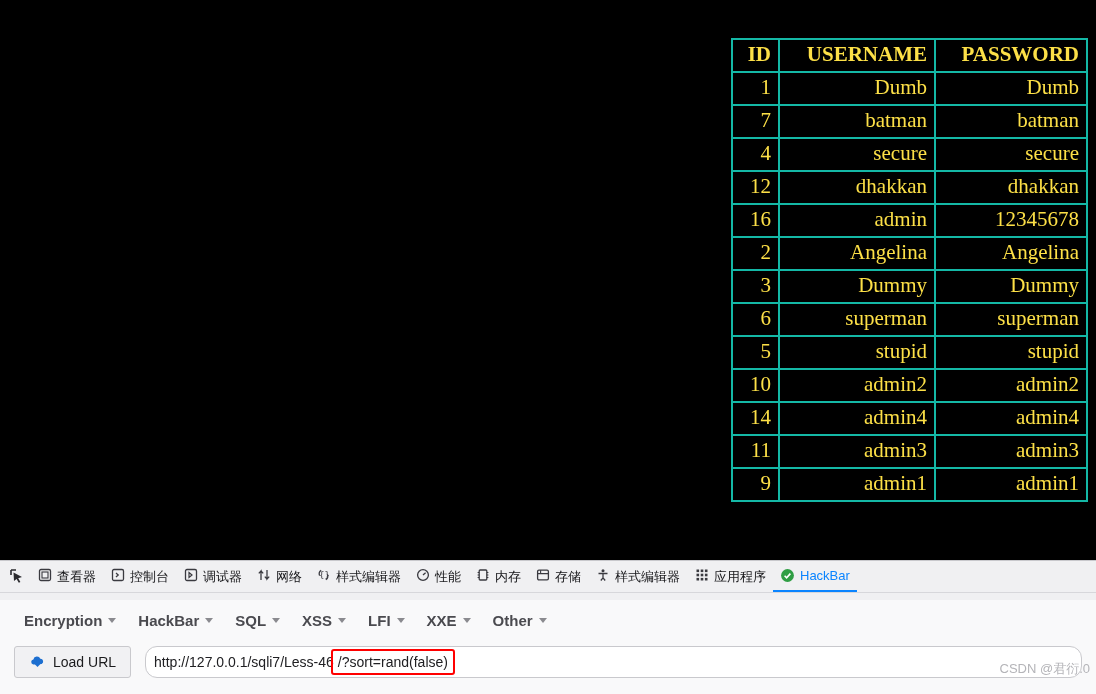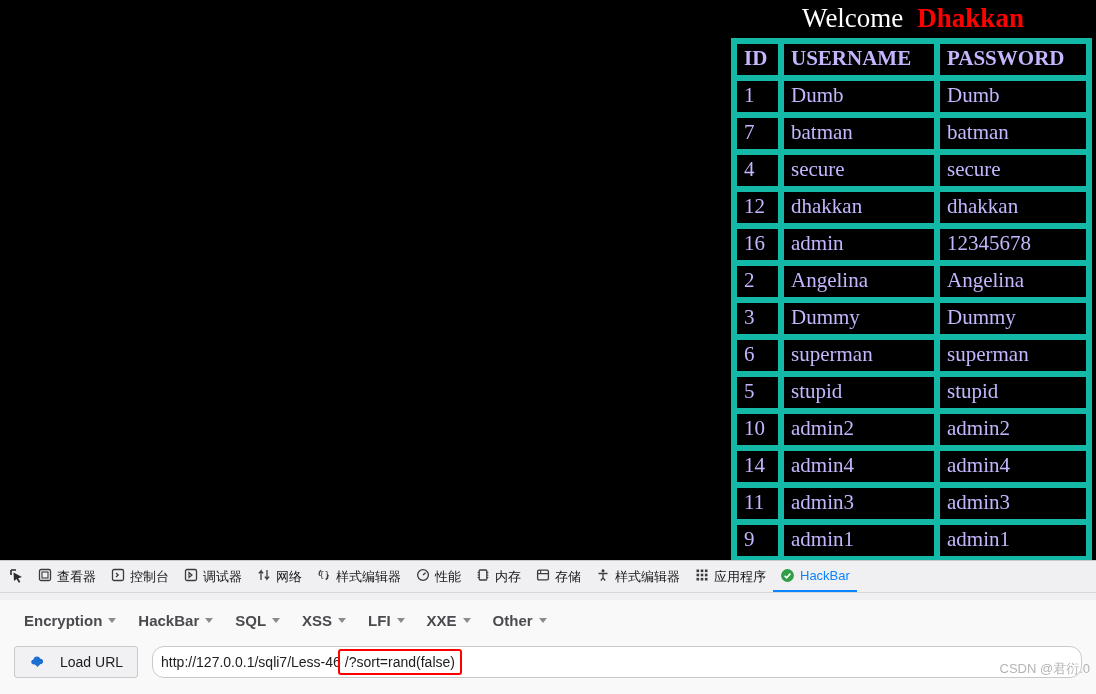--- a/index.html
+++ b/index.html
@@ -7,25 +7,25 @@
   .page{position:relative;width:1096px;height:694px;}
 
   
   .content{position:absolute;left:0;top:0;width:1096px;height:560px;background:#000;}
   .welcome-row{position:absolute;left:730px;top:0;width:366px;height:36px;display:flex;align-items:center;justify-content:center;gap:14px;}
   .welcome-word{color:#ffffff;font-size:27px;font-family:"Liberation Serif",serif;line-height:1;}
   .welcome-user{color:#ff0000;font-size:27px;font-weight:bold;font-family:"Liberation Serif",serif;line-height:1;}
 
   table.dump{position:absolute;left:731px;top:38px;border-collapse:collapse;}
   table.dump th, table.dump td{
-    border:6px solid #14b8a6;
-    color:#c4b5fd;
+    border:2px solid #14b8a6;
+    color:#fde047;
     font-family:"Liberation Serif",serif;
     padding:2px 7px 4px 7px;
-    text-align:left;
+    text-align:right;
     white-space:nowrap;
     height:31px;
     box-sizing:border-box;
   }
   table.dump th{font-size:21px;font-weight:bold;}
   table.dump td{font-size:21px;font-weight:normal;}
   table.dump td.col-id{width:47px;}
   table.dump td.col-user{width:156px;}
   table.dump td.col-pass{width:152px;}
   table.dump th.col-id{width:47px;}
@@ -41,39 +41,35 @@
   .dt-tab.active .glyph{color:#0a84ff;}
   .dt-tab.active{border-bottom:2px solid #0a84ff;height:31px;box-sizing:border-box;align-items:center;}
   .picker{display:flex;align-items:center;justify-content:center;width:22px;height:22px;margin-right:2px;color:#2b2b2f;}
 
   
   .hackbar{position:absolute;left:0;top:600px;width:1096px;height:94px;background:#f9f9fa;}
   .hb-menu{display:flex;align-items:center;gap:2px;padding:9px 14px 8px 14px;}
   .hb-item{display:flex;align-items:center;gap:6px;font-size:15px;color:#4a4a4f;padding:3px 10px;border-radius:3px;white-space:nowrap;font-weight:bold;}
   .caret{width:0;height:0;border-left:4px solid transparent;border-right:4px solid transparent;border-top:5px solid #8a8a8f;display:inline-block;}
   .hb-row2{display:flex;align-items:center;padding:0 14px;gap:14px;margin-top:6px;}
-  .load-url{display:flex;align-items:center;gap:14px;background:#f1f1f3;border:1px solid #c9c9cd;border-radius:3px;padding:7px 14px;font-size:14px;color:#1b1b1d;white-space:nowrap;}
+  .load-url{display:flex;align-items:center;gap:7px;background:#f1f1f3;border:1px solid #c9c9cd;border-radius:3px;padding:7px 14px;font-size:14px;color:#1b1b1d;white-space:nowrap;}
   .cloud{width:17px;height:14px;position:relative;display:inline-block;}
   .cloud svg{display:block;}
   .url-wrap{position:relative;flex:1;}
   .url-input{width:100%;box-sizing:border-box;height:32px;border:1px solid #c9c9cd;border-radius:12px;background:#fff;font-size:14px;color:#202023;padding:4px 8px;font-family:"Liberation Sans",sans-serif;text-align:center;}
   .url-overlay{position:absolute;left:0;top:0;height:32px;display:flex;align-items:center;padding-left:9px;font-size:14px;color:#202023;pointer-events:none;white-space:nowrap;}
   .url-hl{border:2px solid #ff0000;border-radius:3px;padding:3px 5px;margin-left:-3px;}
   .watermark{position:absolute;right:6px;bottom:16px;font-size:13px;color:#b4b4b8;font-family:"Liberation Sans",sans-serif;}
 </style>
 </head>
 <body>
 
 <div class="page">
 
   <div class="content">
-    <div class="welcome-row">
-      <span class="welcome-word">Welcome</span>
-      <span class="welcome-user">Dhakkan</span>
-    </div>
 
     <table class="dump">
       <thead>
         <tr>
           <th class="col-id">ID</th>
           <th class="col-user">USERNAME</th>
           <th class="col-pass">PASSWORD</th>
         </tr>
       </thead>
       <tbody id="dump-body">

